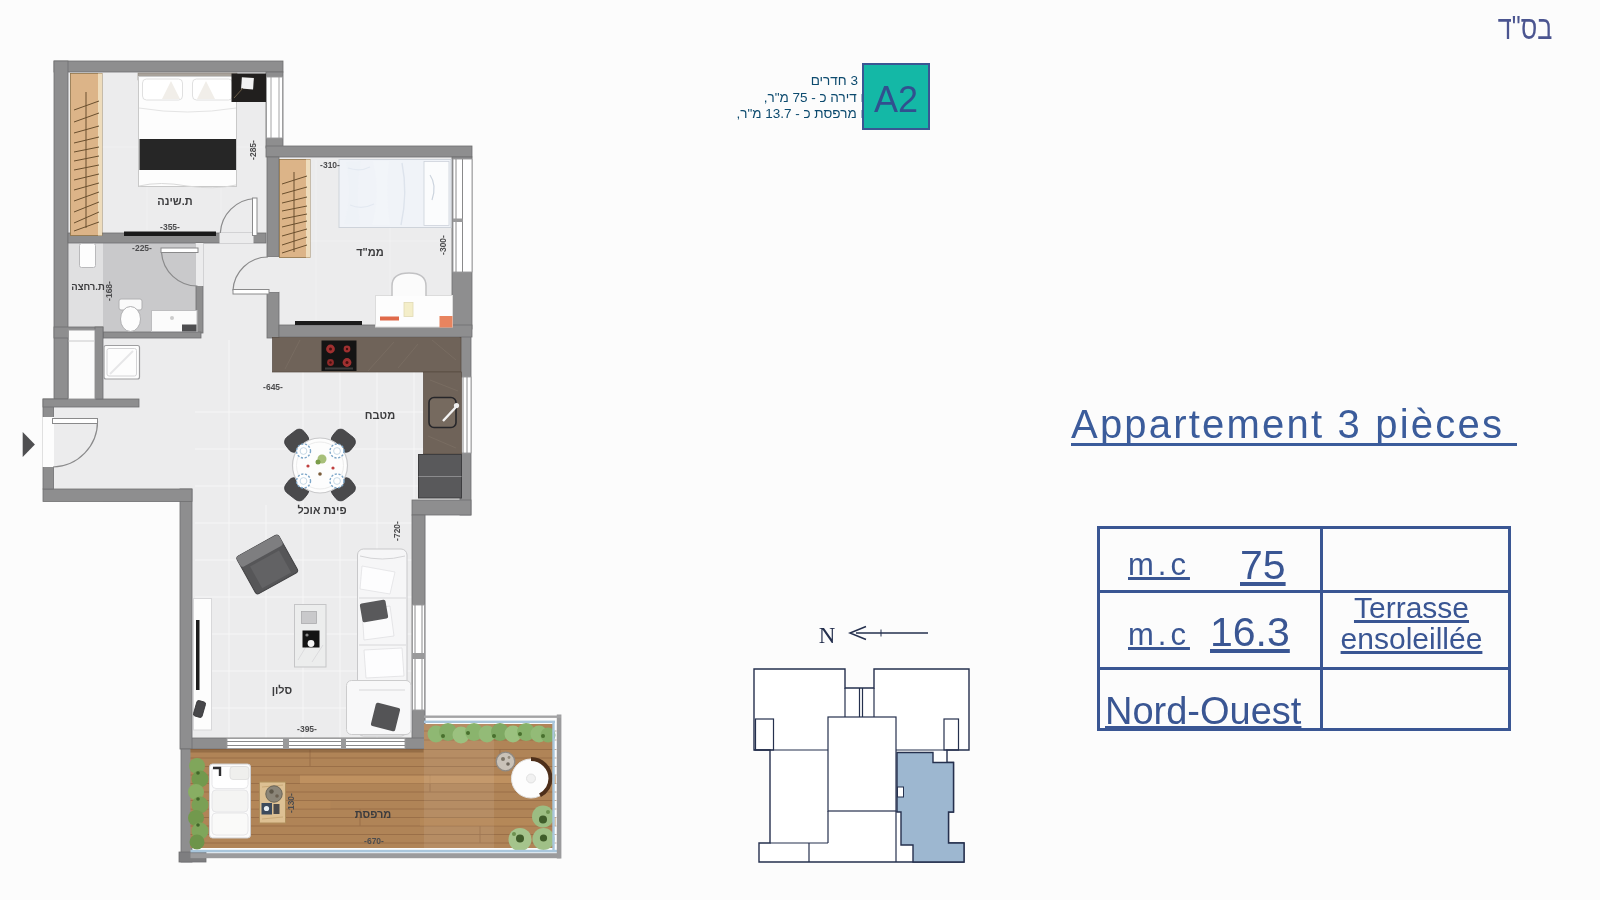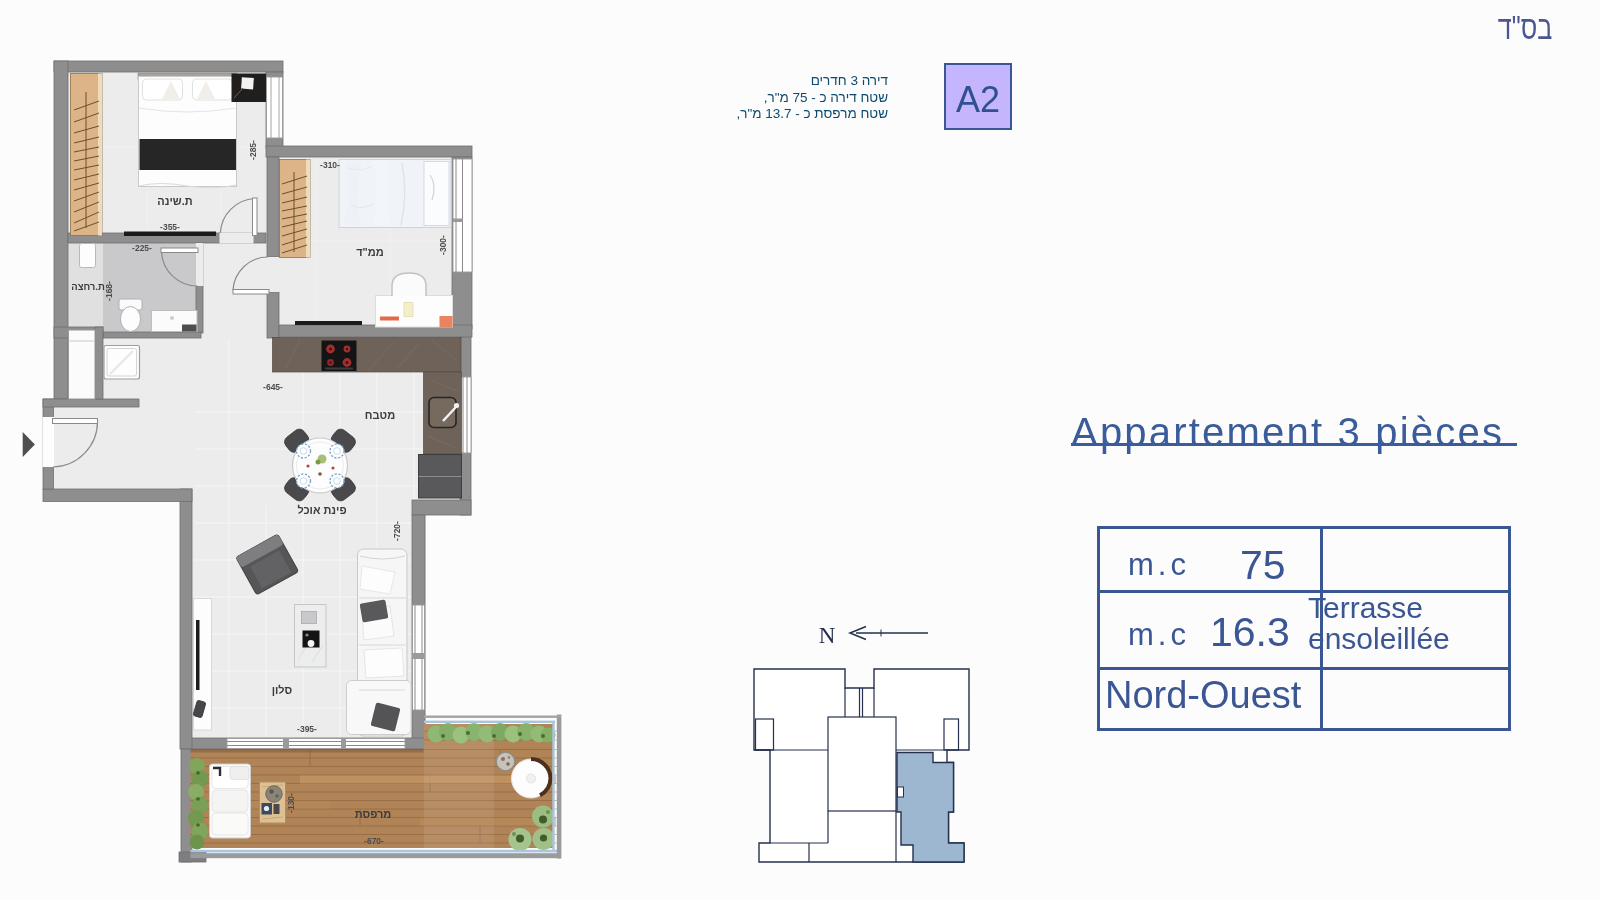--- a/index.html
+++ b/index.html
@@ -1,55 +1,55 @@
 <!DOCTYPE html>
 <html lang="fr"><head>
 <meta charset="utf-8">
 <style>
   html,body{margin:0;padding:0;}
   body{width:1600px;height:900px;background:#fcfcfc;font-family:"Liberation Sans", sans-serif;overflow:hidden;}
   .abs{position:absolute;}
   #stage{position:relative;width:1600px;height:900px;}
-  .navy{color:#3a5693;}
+  .navy{color:#3a5693;text-decoration:underline;}
 </style>
 </head>
 <body>
 <div id="stage">
 
 <div class="abs" style="left:1488px;top:8px;width:74px;font-size:34px;color:#4b5590;text-align:center;transform:scaleX(0.74);">בס"ד</div>
 
 <div class="abs" dir="rtl" style="right:712px;top:73px;width:260px;font-size:13.5px;line-height:16.5px;color:#0c4a6e;text-align:right;">
 דירה 3 חדרים<br>
 שטח דירה כ - 75 מ"ר,<br>
 שטח מרפסת כ - 13.7 מ"ר,
 </div>
 
-<div class="abs" style="left:944px;top:63px;width:64px;height:63px;border:2.5px solid #3a5693;background:#c4b5fd;text-align:center;line-height:69px;font-size:36px;color:#31508f;">A2</div>
-
-<div class="abs" style="left:1071px;top:402px;width:460px;font-size:40px;color:#3b5c9b;letter-spacing:2.2px;border-bottom:0;white-space:nowrap;margin-top:8px;">Appartement 3 pièces</div>
+<div class="abs" style="left:862px;top:63px;width:64px;height:63px;border:2.5px solid #3a5693;background:#14b8a6;text-align:center;line-height:69px;font-size:36px;color:#31508f;">A2</div>
+
+<div class="abs" style="left:1071px;top:402px;width:460px;font-size:40px;color:#3b5c9b;letter-spacing:2.2px;border-bottom:0;white-space:nowrap;">Appartement 3 pièces</div>
 
 <div class="abs" style="left:1071px;top:443px;width:446px;height:2.5px;background:#3b5c9b;"></div>
 
 <div class="abs" style="left:1097px;top:526px;width:414px;height:205px;border:3px solid #3a5693;box-sizing:border-box;">
 
   <div class="abs" style="left:220px;top:0;width:3px;height:199px;background:#3a5693;"></div>
 
   <div class="abs" style="left:0;top:61px;width:408px;height:3px;background:#3a5693;"></div>
 
   <div class="abs" style="left:0;top:138px;width:408px;height:3px;background:#3a5693;"></div>
 
   <div class="abs navy" style="left:28px;top:20px;font-size:31px;line-height:31px;letter-spacing:4px;">m.c</div>
   <div class="abs navy" style="left:140px;top:16px;font-size:41px;line-height:41px;">75</div>
 
   <div class="abs navy" style="left:28px;top:90px;font-size:31px;line-height:31px;letter-spacing:4px;">m.c</div>
   <div class="abs navy" style="left:110px;top:83px;font-size:41px;line-height:41px;">16.3</div>
 
-  <div class="abs navy" style="left:208px;top:64px;width:159px;font-size:30px;line-height:30.5px;">Terrasse<br>ensoleillée</div>
-
-  <div class="abs navy" style="left:5px;top:147px;font-size:38px;line-height:38px;">Nord-Ouest</div>
+  <div class="abs navy" style="left:232px;top:64px;width:159px;text-align:center;font-size:30px;line-height:30.5px;">Terrasse<br>ensoleillée</div>
+
+  <div class="abs navy" style="left:5px;top:163px;font-size:38px;line-height:38px;">Nord-Ouest</div>
 </div>
 
 <svg class="abs" style="left:0;top:0;" width="1600" height="900" viewBox="0 0 1600 900" font-family="Liberation Sans, sans-serif">
 
 <rect x="68" y="71" width="199" height="163" fill="#ececed"></rect>
 
 <rect x="278" y="156" width="175" height="170" fill="#ececed"></rect>
 
 <rect x="68" y="242" width="132" height="91" fill="#c9c9cb"></rect>
 

